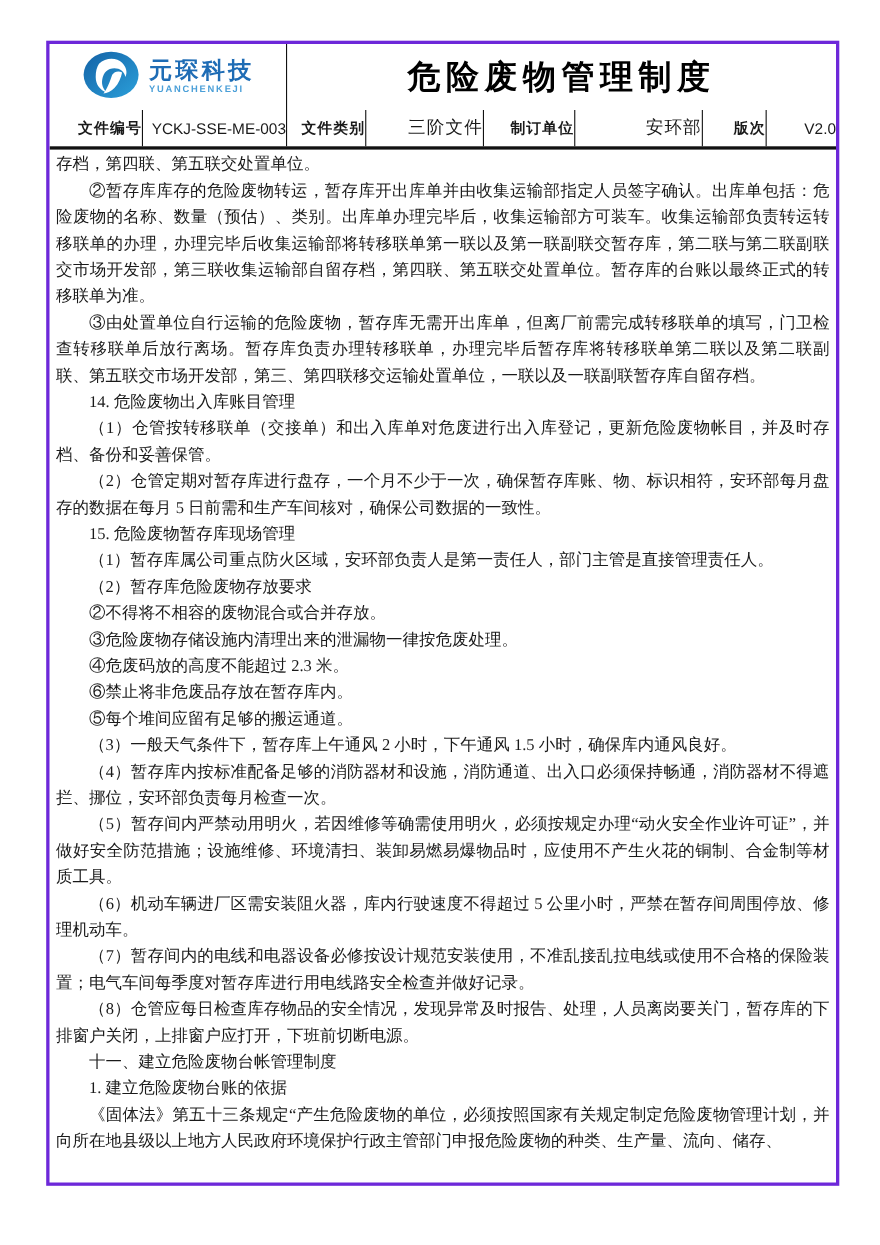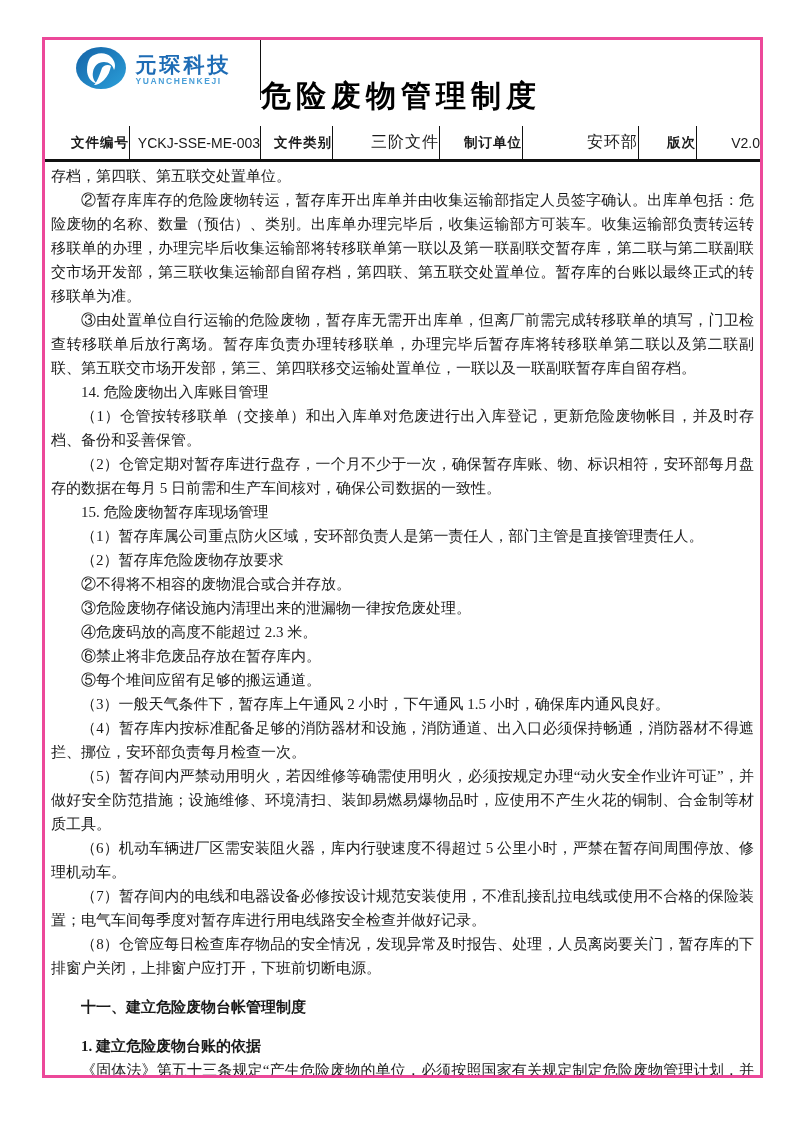--- a/index.html
+++ b/index.html
@@ -12,21 +12,21 @@
     font-family: "Liberation Serif", "DejaVu Serif", serif;
     color: #1a1a1a;
     overflow: hidden;
   }
   .doc-frame {
     position: absolute;
     left: 42px;
     top: 37px;
     width: 721px;
     height: 1041px;
-    border: 3px solid #ec4899;
+    border: 3px solid #6d28d9;
     overflow: hidden;
     background: #fff;
   }
   
   .header-table {
     display: grid;
     grid-template-columns: 85px 131px 72px 107px 83px 116px 58px auto;
     border-bottom: 3px solid #111;
   }
   .hcell {
@@ -44,21 +44,21 @@
     display: flex;
     align-items: center;
     justify-content: center;
     gap: 8px;
   }
   .title-cell {
     grid-column: 3 / 9;
     height: 60px;
     display: flex;
     align-items: center;
-    margin-top: 26px;
+    justify-content: center;
   }
   .doc-title {
     font-size: 30px;
     font-weight: bold;
     letter-spacing: 5px;
     color: #000;
   }
   .brand-text { display: flex; flex-direction: column; line-height: 1; }
   .brand-cn {
     font-family: "Liberation Sans", "DejaVu Sans", sans-serif;
@@ -92,21 +92,21 @@
   
   .doc-body {
     padding: 2px 6px 0 6px;
     font-size: 15px;
     line-height: 24px;
     text-align: justify;
     text-justify: inter-ideograph;
   }
   .doc-body p { text-indent: 2em; }
   .doc-body p.noindent { text-indent: 0; }
-  .doc-body p.bold { font-weight: bold; margin-top: 15px; }
+  .doc-body p.bold { font-weight: normal; }
 </style>
 </head>
 <body>
 
 <div class="sheet">
   <div class="doc-frame">
 
     <div class="header-table">
 
       <div class="logo-cell">

